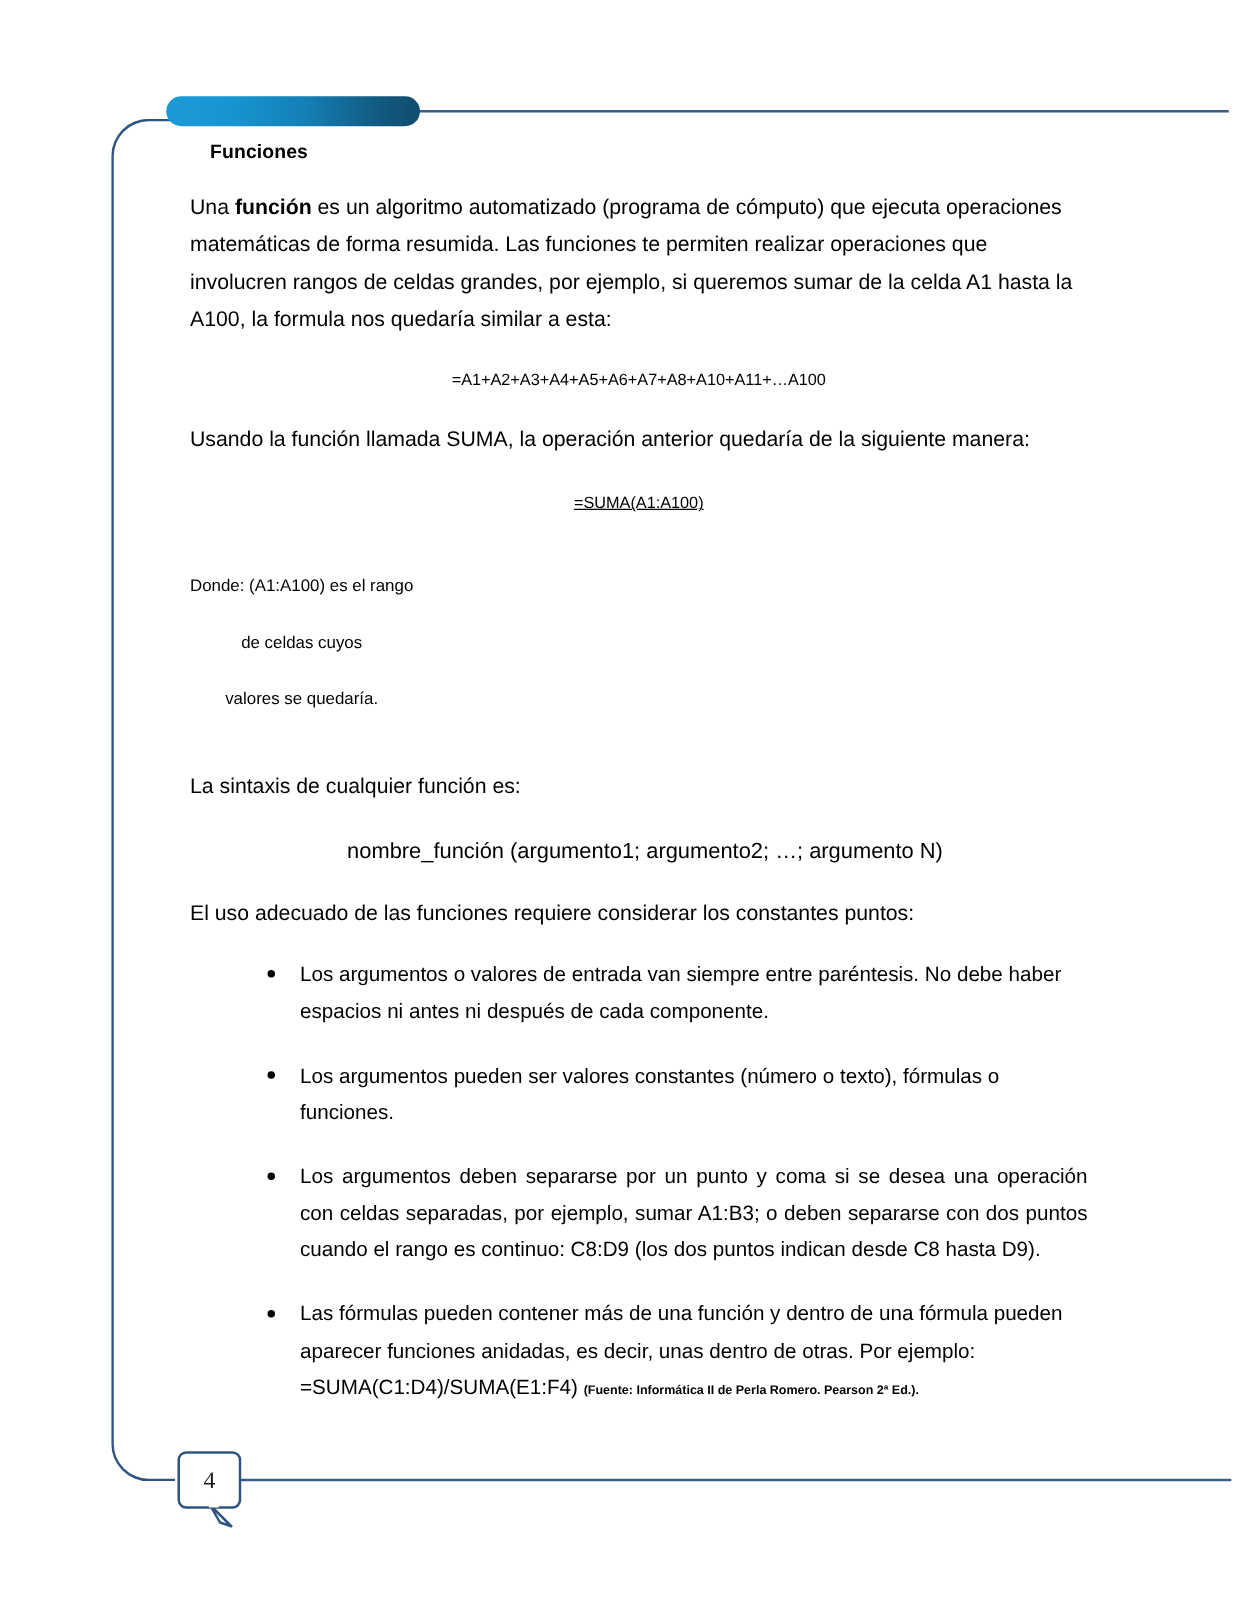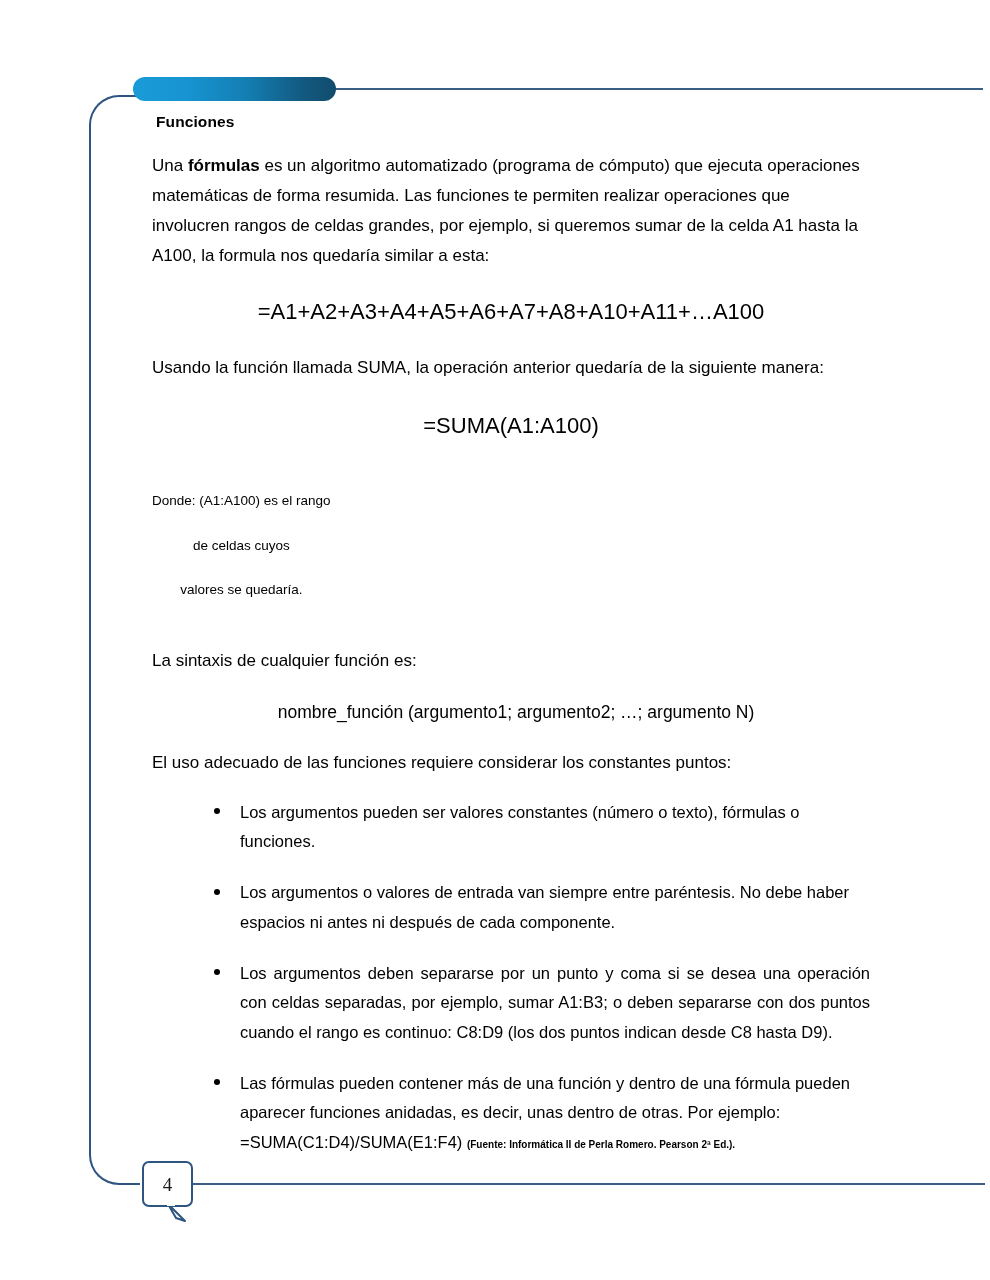--- a/index.html
+++ b/index.html
@@ -125,42 +125,43 @@
     position: absolute;
     left: 152px;
     top: 112px;
     width: 718px;
   }
 
   .section-title {
     font-size: 15.5px;
     font-weight: bold;
     line-height: 1.35;
-    margin: 0 0 18px 4px;
+    margin: 0 0 18px 16px;
     letter-spacing: 0.1px;
   }
 
   p.body {
     font-size: 17px;
     line-height: 1.76;
     margin: 0 0 16px 0;
     text-align: left;
   }
   p.body.tight {
     margin-bottom: 0;
   }
 
   .formula {
-    font-size: 22px;
+    font-size: 13px;
     line-height: 1.76;
     text-align: center;
     margin: 22px 0 22px 0;
   }
   .formula.sum {
     margin: 24px 0 22px 0;
+    text-decoration: underline;
   }
 
   .donde-wrap {
     display: flex;
     margin: 14px 0 22px 0;
   }
   .donde {
     font-size: 13.5px;
     line-height: 1.65;
     text-align: center;
@@ -225,21 +226,21 @@
   </div>
   <svg class="bubble-tail" viewBox="0 0 22 22">
     <path d="M1 1 L18 18 L9 15 Z" fill="#ffffff" stroke="#2E5481" stroke-width="2" stroke-linejoin="round"></path>
     <rect x="0" y="0" width="8" height="3" fill="#ffffff"></rect>
   </svg>
 
   <div class="content">
 
     <div class="section-title">Funciones</div>
 
-    <p class="body"><span>Una </span><b>fórmulas</b><span> es un algoritmo automatizado (programa de cómputo) que ejecuta operaciones matemáticas de forma resumida. Las funciones te permiten realizar operaciones que involucren rangos de celdas grandes, por ejemplo, si queremos sumar de la celda A1 hasta la A100, la formula nos quedaría similar a esta:</span></p>
+    <p class="body"><span>Una </span><b>función</b><span> es un algoritmo automatizado (programa de cómputo) que ejecuta operaciones matemáticas de forma resumida. Las funciones te permiten realizar operaciones que involucren rangos de celdas grandes, por ejemplo, si queremos sumar de la celda A1 hasta la A100, la formula nos quedaría similar a esta:</span></p>
 
     <div class="formula">=A1+A2+A3+A4+A5+A6+A7+A8+A10+A11+…A100</div>
 
     <p class="body">Usando la función llamada SUMA, la operación anterior quedaría de la siguiente manera:</p>
 
     <div class="formula sum">=SUMA(A1:A100)</div>
 
     <div class="donde-wrap">
       <div class="donde">
         <div>Donde: (A1:A100) es el rango</div>
@@ -250,25 +251,25 @@
 
     <p class="body">La sintaxis de cualquier función es:</p>
 
     <div class="syntax">nombre_función (argumento1; argumento2; …; argumento N)</div>
 
     <p class="body tight">El uso adecuado de las funciones requiere considerar los constantes puntos:</p>
 
     <ul class="bullets">
       <li>
         <span class="dot"></span>
+        <span class="li-text">Los argumentos o valores de entrada van siempre entre paréntesis. No debe haber espacios ni antes ni después de cada componente.</span>
+      </li>
+      <li>
+        <span class="dot"></span>
         <span class="li-text">Los argumentos pueden ser valores constantes (número o texto), fórmulas o funciones.</span>
-      </li>
-      <li>
-        <span class="dot"></span>
-        <span class="li-text">Los argumentos o valores de entrada van siempre entre paréntesis. No debe haber espacios ni antes ni después de cada componente.</span>
       </li>
       <li class="justify">
         <span class="dot"></span>
         <span class="li-text">Los argumentos deben separarse por un punto y coma si se desea una operación con celdas separadas, por ejemplo, sumar A1:B3; o deben separarse con dos puntos cuando el rango es continuo: C8:D9 (los dos puntos indican desde C8 hasta D9).</span>
       </li>
       <li>
         <span class="dot"></span>
         <span class="li-text"><span>Las fórmulas pueden contener más de una función y dentro de una fórmula pueden aparecer funciones anidadas, es decir, unas dentro de otras. Por ejemplo: =SUMA(C1:D4)/SUMA(E1:F4) </span><span class="cite">(Fuente: Informática II de Perla Romero. Pearson 2ª Ed.).</span></span>
       </li>
     </ul>

